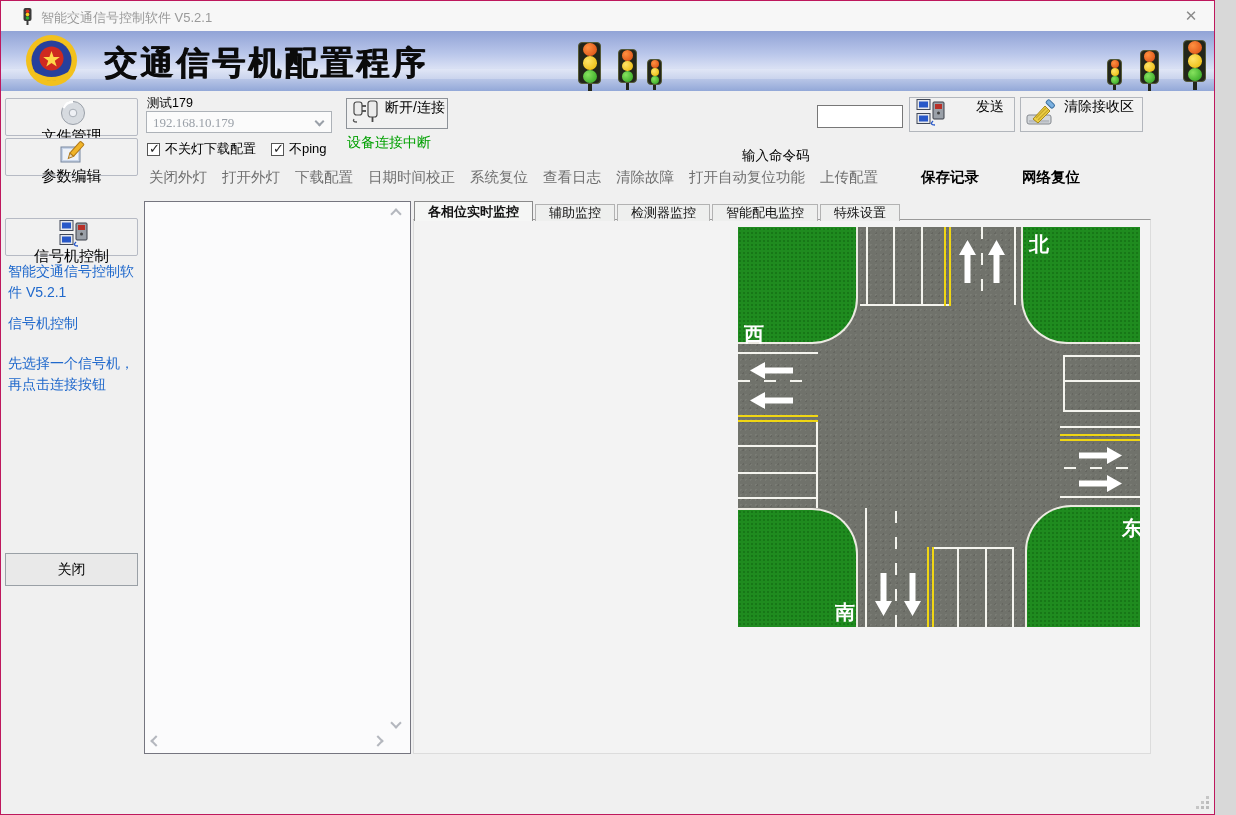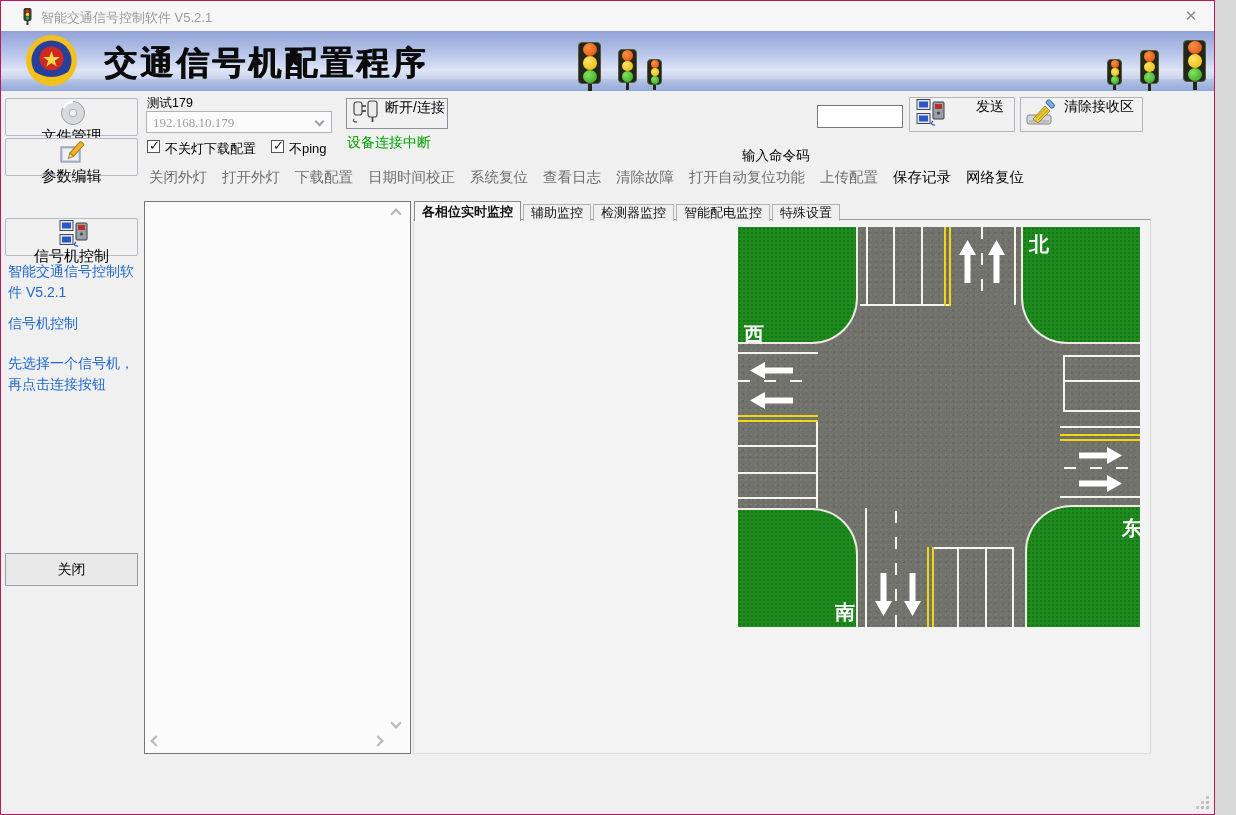--- a/index.html
+++ b/index.html
@@ -35,47 +35,47 @@
   .side-btn .ic { margin-left:5px; width:30px; height:28px; flex:0 0 auto; }
   .side-btn .lb { flex:1; text-align:center; font-size:15px; color:#000; }
   .side-info { position:absolute; left:7px; width:132px; color:#2069cc; font-size:14px; line-height:21px; }
   .btn-close { position:absolute; left:4px; top:552px; width:133px; height:33px; background:#e9e9e9; border:1px solid #9aa0a6; font-size:14px; color:#000; text-align:center; line-height:31px; cursor:pointer; }
 
   
   .lbl { position:absolute; font-size:13px; color:#000; }
   .combo { position:absolute; left:145px; top:110px; width:186px; height:22px; background:#fbfbfb; border:1px solid #adb2b8; }
   .combo .val { position:absolute; left:6px; top:3px; font-size:13px; color:#9aa0a8;font-family:Liberation Serif, serif; }
   .combo .cv { position:absolute; right:8px; top:6px; }
-  .chk { position:absolute; display:flex; cursor:pointer; }
+  .chk { position:absolute; display:flex; align-items:center; cursor:pointer; }
   .chk .box { width:13px; height:13px; background:#fff; border:1px solid #555; position:relative; margin-right:5px; }
   .chk .box::after { content:"✓"; position:absolute; left:1px; top:-3px; font-size:13px; font-weight:bold; color:#222; }
   .chk .cl { font-size:13px; color:#000; }
   .btn { position:absolute; background:#f1f1f1; border:1px solid #8d9298; display:flex; cursor:pointer; }
   .btn .bl { font-size:14px; color:#000; }
   .status-green { position:absolute; left:346px; top:133px; font-size:14px; color:#00a000; }
   .cmd-input { position:absolute; left:816px; top:104px; width:86px; height:23px; background:#fff; border:1px solid #777; font-size:13px; padding:0 4px; }
 
   
   .menurow { position:absolute; left:148px; top:167px; width:1000px; display:flex; gap:15px; }
   .menu-item { font-size:14.5px; color:#6f6f6f; white-space:nowrap; cursor:pointer; }
-  .menu-item.em { color:#000; font-weight:normal; }
+  .menu-item.em { color:#000; font-weight:bold;margin-left:28px; }
 
   
   .listbox { position:absolute; left:143px; top:200px; width:267px; height:553px; background:#fbfbfc; border:1px solid #75757f; }
   .chev { position:absolute; width:8px; height:8px; border-left:2px solid #b4b7be; border-top:2px solid #b4b7be; }
   .chev.up { transform:rotate(45deg); }
   .chev.down { transform:rotate(225deg); }
   .chev.left { transform:rotate(-45deg); }
   .chev.right { transform:rotate(135deg); }
   .combo .chev-sm { width:7px; height:7px; border-left:2px solid #9aa0a8; border-top:2px solid #9aa0a8; transform:rotate(225deg); display:block; }
 
   
   .panel { position:absolute; left:412px; top:218px; width:738px; height:535px; background:#f3f3f3; border:1px solid #dcdcdc; border-top:1px solid #9a9a9a; }
   .tabrow { position:absolute; left:413px; top:200px; display:flex; align-items:flex-end; }
-  .tab { height:17px; line-height:16px; padding:0 7px; font-size:13px; color:#111; background:#eeefee; border:1px solid #b2b2b2; border-bottom:none; margin-right:2px; white-space:nowrap; cursor:pointer; }
+  .tab { height:17px; line-height:16px; padding:0 13px; font-size:13px; color:#111; background:#eeefee; border:1px solid #b2b2b2; border-bottom:none; margin-right:2px; white-space:nowrap; cursor:pointer; }
   .tab.active { height:20px; line-height:19px; background:#f5f6f5; border-color:#8a8a8a; font-weight:bold; position:relative; z-index:3; }
 
   
   .ix { position:absolute; left:737px; top:226px; width:402px; height:400px; background:#70726b; overflow:hidden; }
   .ix::before { content:""; position:absolute; inset:0;
     background-image:radial-gradient(rgba(255,255,255,.07) 1px,transparent 1px),radial-gradient(rgba(0,0,0,.10) 1px,transparent 1px);
     background-size:5px 5px,7px 7px; background-position:0 0,2px 3px; }
   .gc { position:absolute; background:#1f8b1f; background-image:radial-gradient(rgba(0,60,0,.25) 1px,transparent 1px); background-size:4px 4px; }
   .gc.tl2 { left:0; top:0; width:120px; height:117px; border-right:2px solid #eceae2; border-bottom:2px solid #eceae2; border-bottom-right-radius:46px; }
   .gc.tr2 { left:283px; top:0; width:119px; height:117px; border-left:2px solid #eceae2; border-bottom:2px solid #eceae2; border-bottom-left-radius:46px; }

